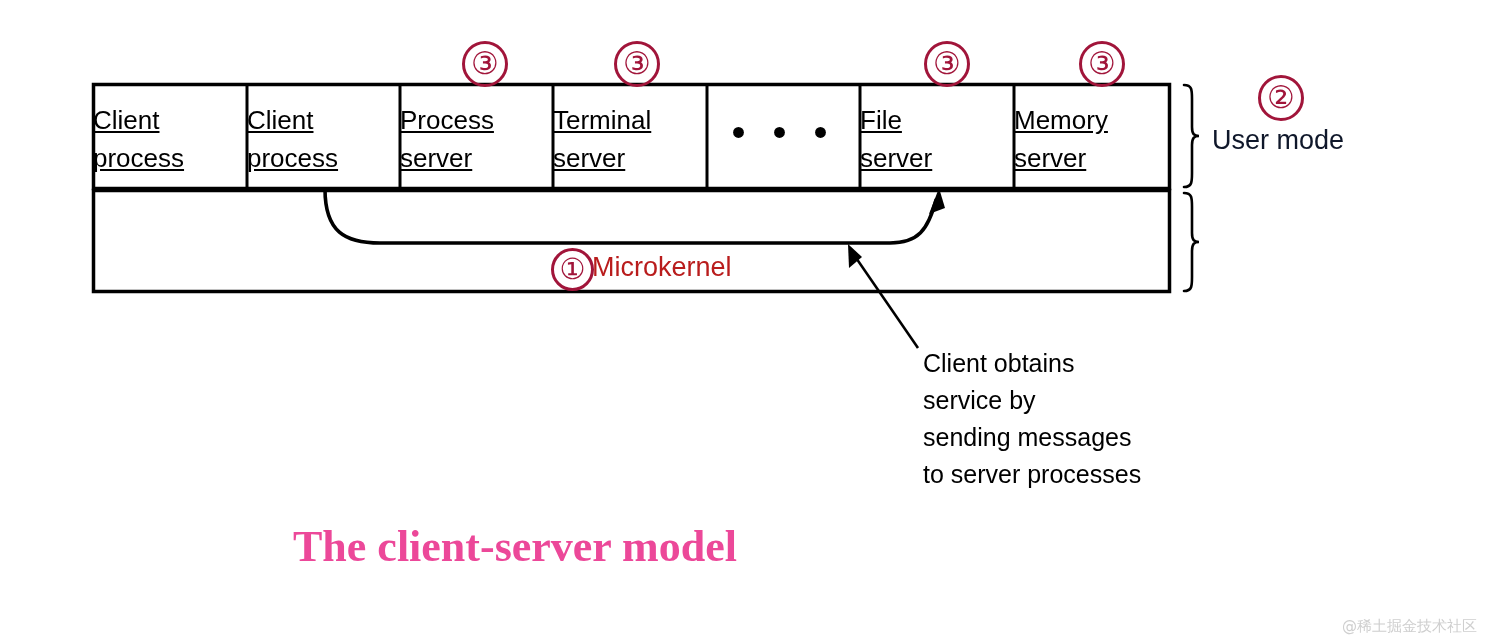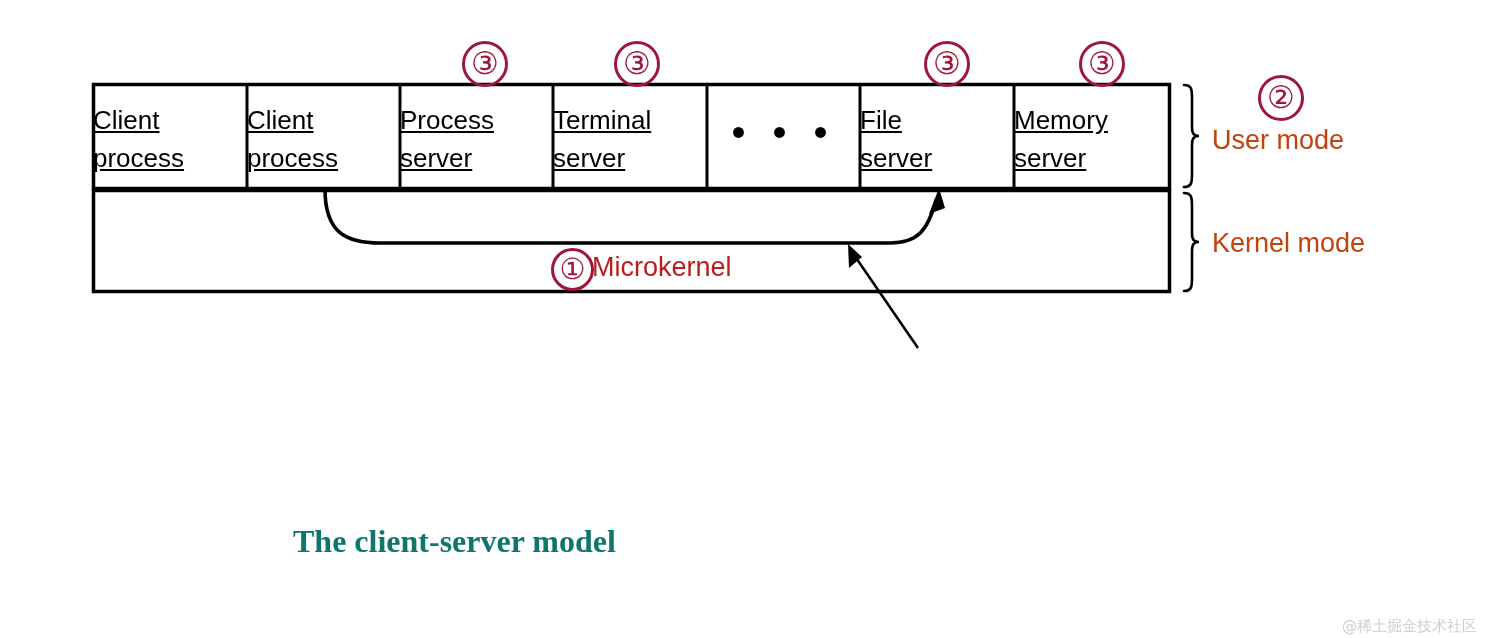--- a/index.html
+++ b/index.html
@@ -58,40 +58,40 @@
     line-height: 1;
     color: #b91c1c;
     white-space: nowrap;
   }
 
   .mode-label {
     position: absolute;
     font-family: "Liberation Sans", sans-serif;
     font-size: 27px;
     line-height: 1;
-    color: #c2410c;
+    color: #0f172a;
     white-space: nowrap;
   }
 
   .annotation {
     position: absolute;
     font-family: "Liberation Sans", sans-serif;
     font-size: 25px;
     line-height: 37px;
     color: #000;
     white-space: pre-line;
   }
 
   .caption {
     position: absolute;
     font-family: "Liberation Serif", serif;
     font-weight: bold;
-    font-size: 32px;
-    line-height: 1;
-    color: #0f766e;
+    font-size: 44px;
+    line-height: 1;
+    color: #ec4899;
     white-space: nowrap;
   }
 
   .watermark {
     position: absolute;
     font-family: "DejaVu Sans", sans-serif;
     font-size: 15px;
     line-height: 1;
     color: #cfcfcf;
     white-space: nowrap;
@@ -179,20 +179,23 @@
   <div class="circled" style="left:462px; top:41px;">③</div>
   <div class="circled" style="left:614px; top:41px;">③</div>
   <div class="circled" style="left:924px; top:41px;">③</div>
   <div class="circled" style="left:1079px; top:41px;">③</div>
 
   <div class="circled small" style="left:551px; top:248px;">①</div>
   <div class="microkernel-label" style="left:592px; top:254px;">Microkernel</div>
 
   <div class="circled" style="left:1258px; top:75px;">②</div>
   <div class="mode-label" style="left:1212px; top:127px;">User mode</div>
-  <div class="mode-label" style="left:1212px; top:230px;">Kernel mode</div>
-
+
+  <div class="annotation" style="left:923px; top:345px; width:300px;">Client obtains
+service by
+sending messages
+to server processes</div>
 
   <div class="caption" style="left:293px; top:525px;">The client-server model</div>
 
   <div class="watermark" style="left:1342px; top:595px;margin-top:24px;">@稀土掘金技术社区</div>
 
 </div>
 
 </body></html>

